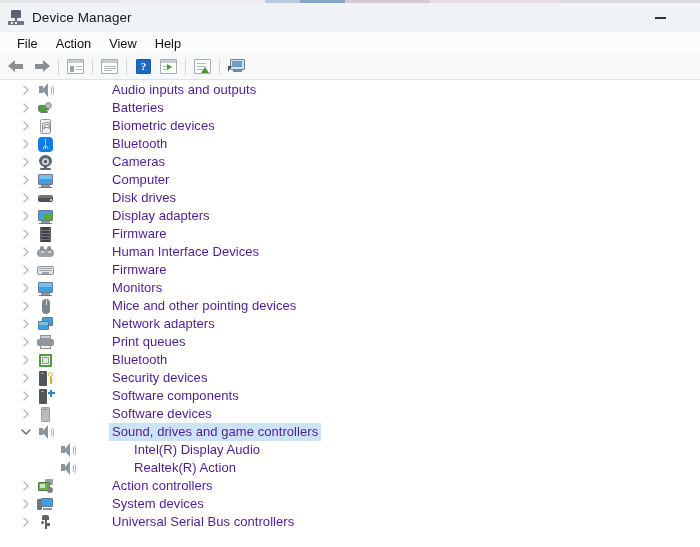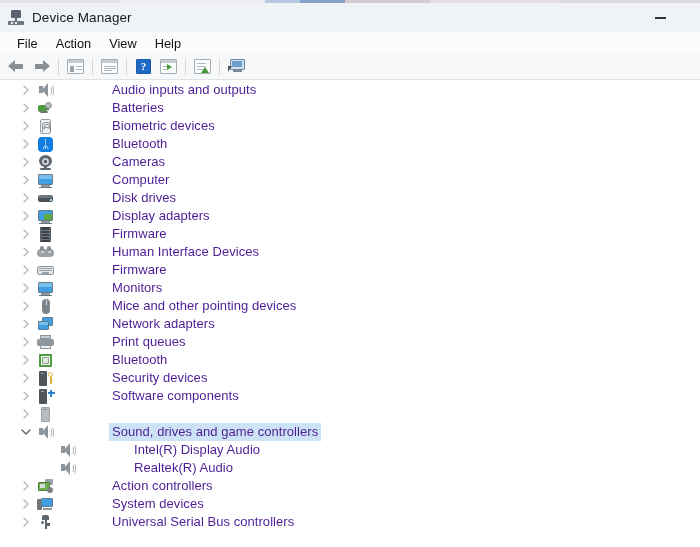--- a/index.html
+++ b/index.html
@@ -1129,20 +1129,21 @@
     <div class="row">
       <div class="chev">
         <svg width="8" height="10" viewBox="0 0 8 10">
           <path d="M2 1 L6 5 L2 9" fill="none" stroke="#b4b9bd" stroke-width="1.4" stroke-linecap="round" stroke-linejoin="round"></path>
         </svg>
       </div>
       <div class="ico ic-swd">
         <div class="sd-tower"></div>
         <div class="sd-led"></div>
       </div>
+      <div class="lbl">Software devices</div>
     </div>
     <div class="row selected">
       <div class="chev">
         <svg width="10" height="8" viewBox="0 0 10 8">
           <path d="M1 2 L5 6 L9 2" fill="none" stroke="#5d6670" stroke-width="1.4" stroke-linecap="round" stroke-linejoin="round"></path>
         </svg>
       </div>
       <div class="ico ic-speaker">
         <div class="sp-box"></div>
         <div class="sp-cone"></div>
@@ -1170,21 +1171,21 @@
         <svg width="8" height="10" viewBox="0 0 8 10">
           <path d="M2 1 L6 5 L2 9" fill="none" stroke="#b4b9bd" stroke-width="1.4" stroke-linecap="round" stroke-linejoin="round"></path>
         </svg>
       </div>
       <div class="ico ic-speaker">
         <div class="sp-box"></div>
         <div class="sp-cone"></div>
         <div class="sp-w1"></div>
         <div class="sp-w2"></div>
       </div>
-      <div class="lbl">Realtek(R) Audio</div>
+      <div class="lbl">Realtek(R) Action</div>
     </div>
     <div class="row">
       <div class="chev">
         <svg width="8" height="10" viewBox="0 0 8 10">
           <path d="M2 1 L6 5 L2 9" fill="none" stroke="#b4b9bd" stroke-width="1.4" stroke-linecap="round" stroke-linejoin="round"></path>
         </svg>
       </div>
       <div class="ico ic-stor">
         <div class="st-disk"></div>
         <div class="st-card"></div>

